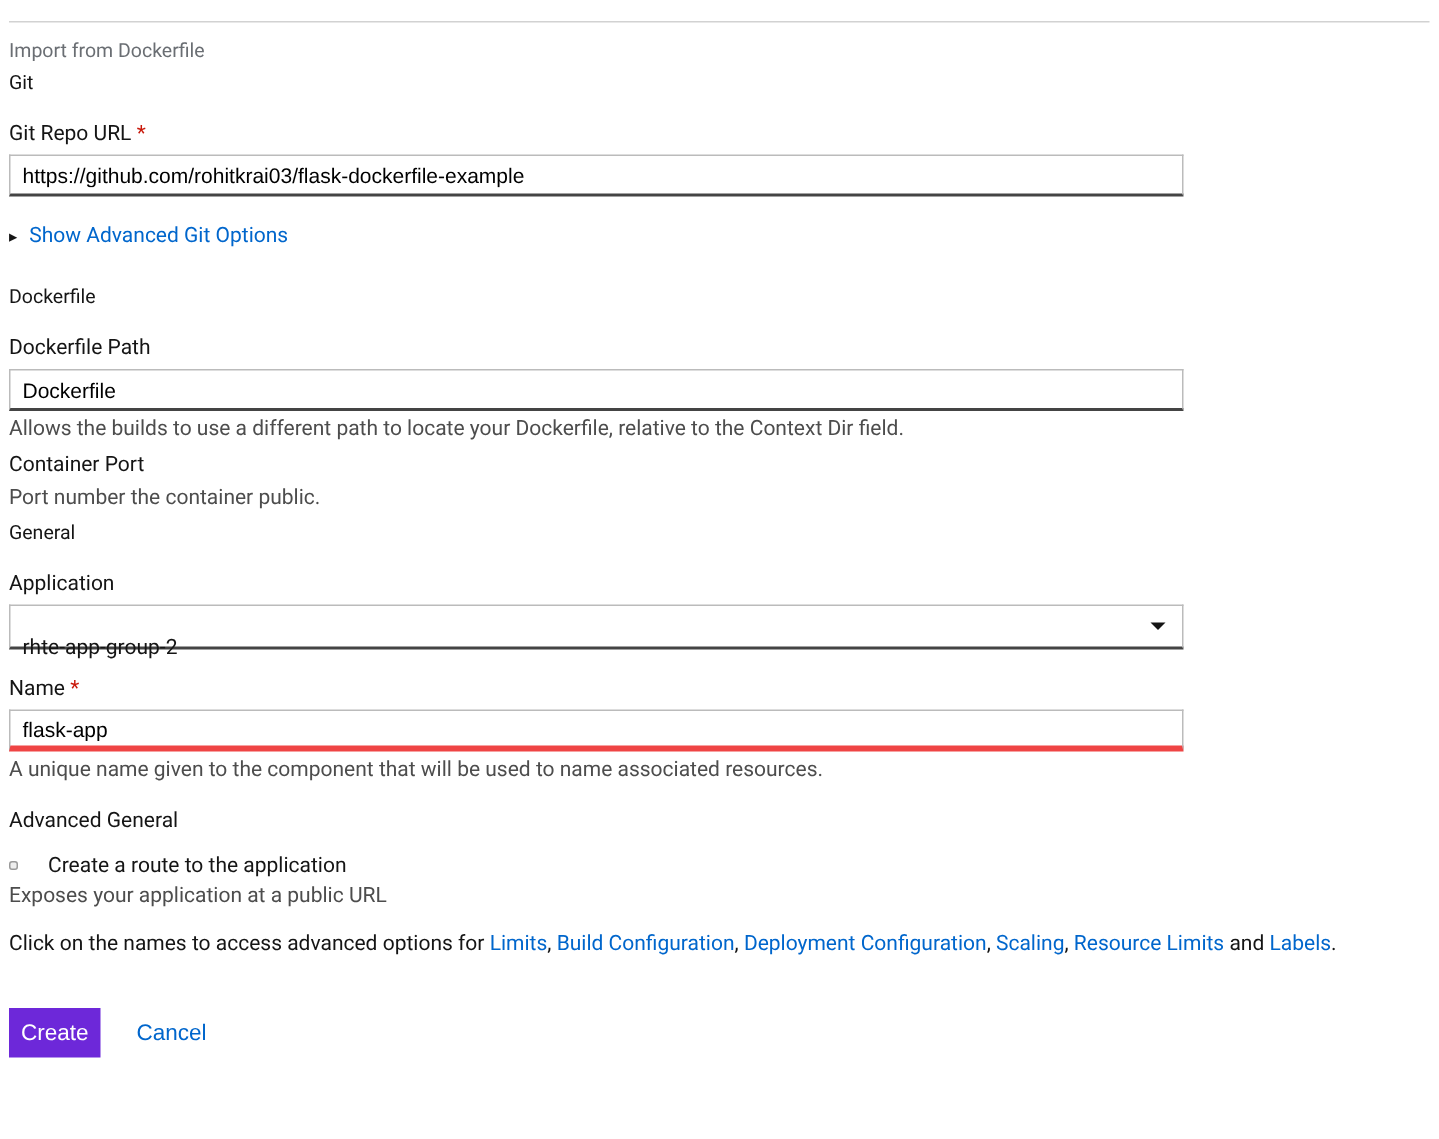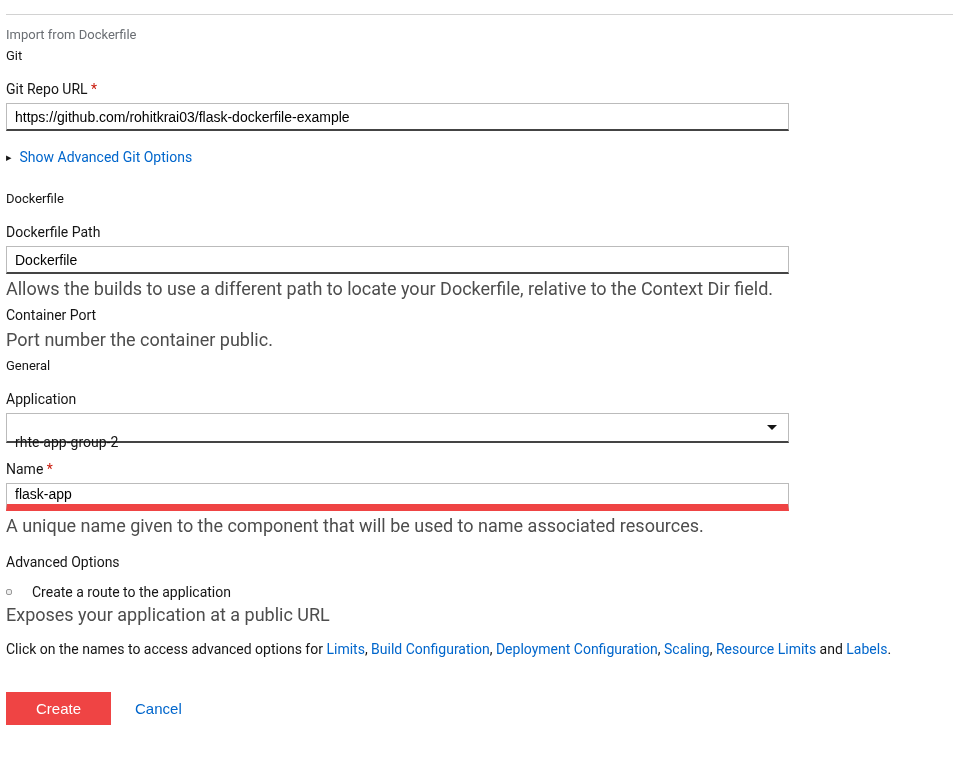--- a/index.html
+++ b/index.html
@@ -45,24 +45,24 @@
       height: 28px;
       border: 1px solid #bbb;
       border-bottom: 2px solid #444;
       padding: 4px 8px;
       font-size: 14px;
       color: #000000;
       background: #fff;
       outline: none;
     }
     .text-input.focused {
-      border-bottom: 7px solid #ef4444;
+      border-bottom: 4px solid #ef4444;
     }
     .help-text {
-      font-size: 18px;
+      font-size: 14px;
       color: #4d4d4d;
       margin-top: 4px;
     }
     .advanced-toggle {
       color: #0066cc;
       font-size: 14px;
       cursor: pointer;
       display: inline-flex;
       align-items: center;
       margin: 10px 0 20px 0;
@@ -128,24 +128,24 @@
       line-height: 1.5;
     }
     .button-row {
       margin-top: 32px;
       margin-bottom: 4px;
       display: flex;
       align-items: center;
       gap: 24px;
     }
     .btn-primary {
-      background: #ef4444;
+      background: #6d28d9;
       color: #fff;
       border: none;
-      padding: 8px 30px;
+      padding: 8px 8px;
       font-size: 15px;
       cursor: pointer;
     }
     .btn-link {
       background: none;
       border: none;
       color: #0066cc;
       font-size: 15px;
       cursor: pointer;
     }
@@ -199,21 +199,21 @@
 
 <div class="field-group" style="margin-top:18px;">
   <label class="field-label">
     <span>Name</span>
     <span class="required-star">*</span>
   </label>
   <input type="text" class="text-input focused" value="flask-app" style="">
   <div class="help-text">A unique name given to the component that will be used to name associated resources.</div>
 </div>
 
-<div class="section-heading" style="margin-top:18px;">Advanced Options</div>
+<div class="section-heading" style="margin-top:18px;">Advanced General</div>
 
 <div class="checkbox-row">
   <span class="checkbox-square"></span>
   <span>Create a route to the application</span>
 </div>
 <div class="help-text">Exposes your application at a public URL</div>
 
 <div class="advanced-text">
   <span>Click on the names to access advanced options for </span><span class="link">Limits</span><span>, </span><span class="link">Build Configuration</span><span>, </span><span class="link">Deployment Configuration</span><span>, </span><span class="link">Scaling</span><span>, </span><span class="link">Resource Limits</span><span> and </span><span class="link">Labels</span><span>.</span>
 </div>

